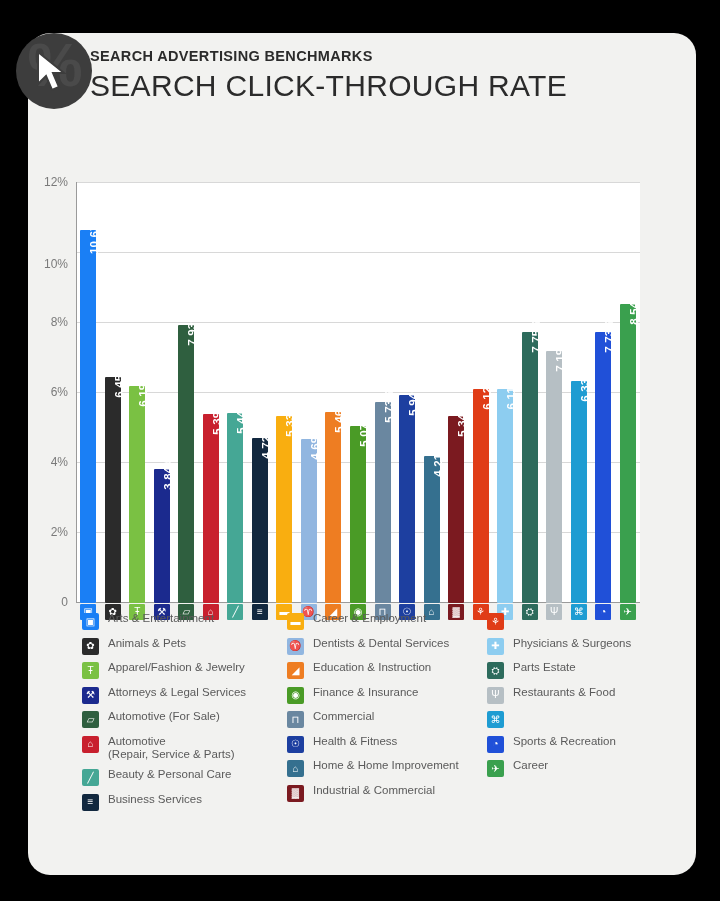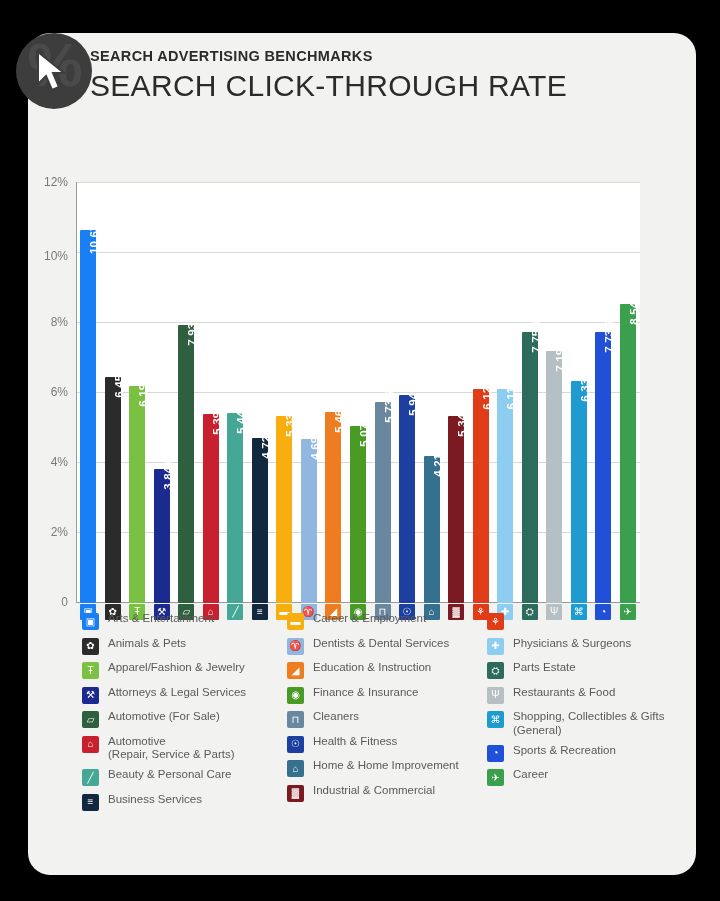--- a/index.html
+++ b/index.html
@@ -134,21 +134,21 @@
           <div class="gridline" style="top: 70px;"></div>
           <div class="gridline" style="top: 0px;"></div>
         </div>
     </div>
     <div id="yticks">
         <div class="ytick" style="top: 462px;">0</div>
         <div class="ytick" style="top: 392px;">2%</div>
         <div class="ytick" style="top: 322px;">4%</div>
         <div class="ytick" style="top: 252px;">6%</div>
         <div class="ytick" style="top: 182px;">8%</div>
-        <div class="ytick" style="top: 116px;">10%</div>
+        <div class="ytick" style="top: 124px;">10%</div>
         <div class="ytick" style="top: 42px;">12%</div>
       </div>
     <div class="axis-v"></div>
     <div class="axis-h"></div>
     <div class="bars" id="bars">
         <div class="bar" style="left: 4.26087px; height: 373.45px; background: rgb(26, 127, 245);">
           <span class="lbl">10.67%</span>
         </div>
         <div class="bar" style="left: 28.7826px; height: 225.75px; background: rgb(43, 43, 43);">
           <span class="lbl">6.45%</span>
@@ -363,21 +363,21 @@
         <div class="legitem">
           <span class="legswatch" style="background: rgb(74, 155, 38);">
             <span class="g">◉</span>
           </span>
           <span class="legtext">Finance &amp; Insurance</span>
         </div>
         <div class="legitem">
           <span class="legswatch" style="background: rgb(106, 135, 160);">
             <span class="g">⊓</span>
           </span>
-          <span class="legtext">Cleaners</span>
+          <span class="legtext">Commercial</span>
         </div>
         <div class="legitem">
           <span class="legswatch" style="background: rgb(29, 63, 160);">
             <span class="g">☉</span>
           </span>
           <span class="legtext">Health &amp; Fitness</span>
         </div>
         <div class="legitem">
           <span class="legswatch" style="background: rgb(53, 112, 143);">
             <span class="g">⌂</span>
@@ -412,21 +412,20 @@
         <div class="legitem">
           <span class="legswatch" style="background: rgb(182, 191, 196);">
             <span class="g">Ψ</span>
           </span>
           <span class="legtext">Restaurants &amp; Food</span>
         </div>
         <div class="legitem">
           <span class="legswatch" style="background: rgb(30, 156, 210);">
             <span class="g">⌘</span>
           </span>
-          <span class="legtext">Shopping, Collectibles &amp; Gifts<br>(General)</span>
         </div>
         <div class="legitem">
           <span class="legswatch" style="background: rgb(32, 80, 216);">
             <span class="g">◔</span>
           </span>
           <span class="legtext">Sports &amp; Recreation</span>
         </div>
         <div class="legitem">
           <span class="legswatch" style="background: rgb(58, 160, 78);">
             <span class="g">✈</span>

